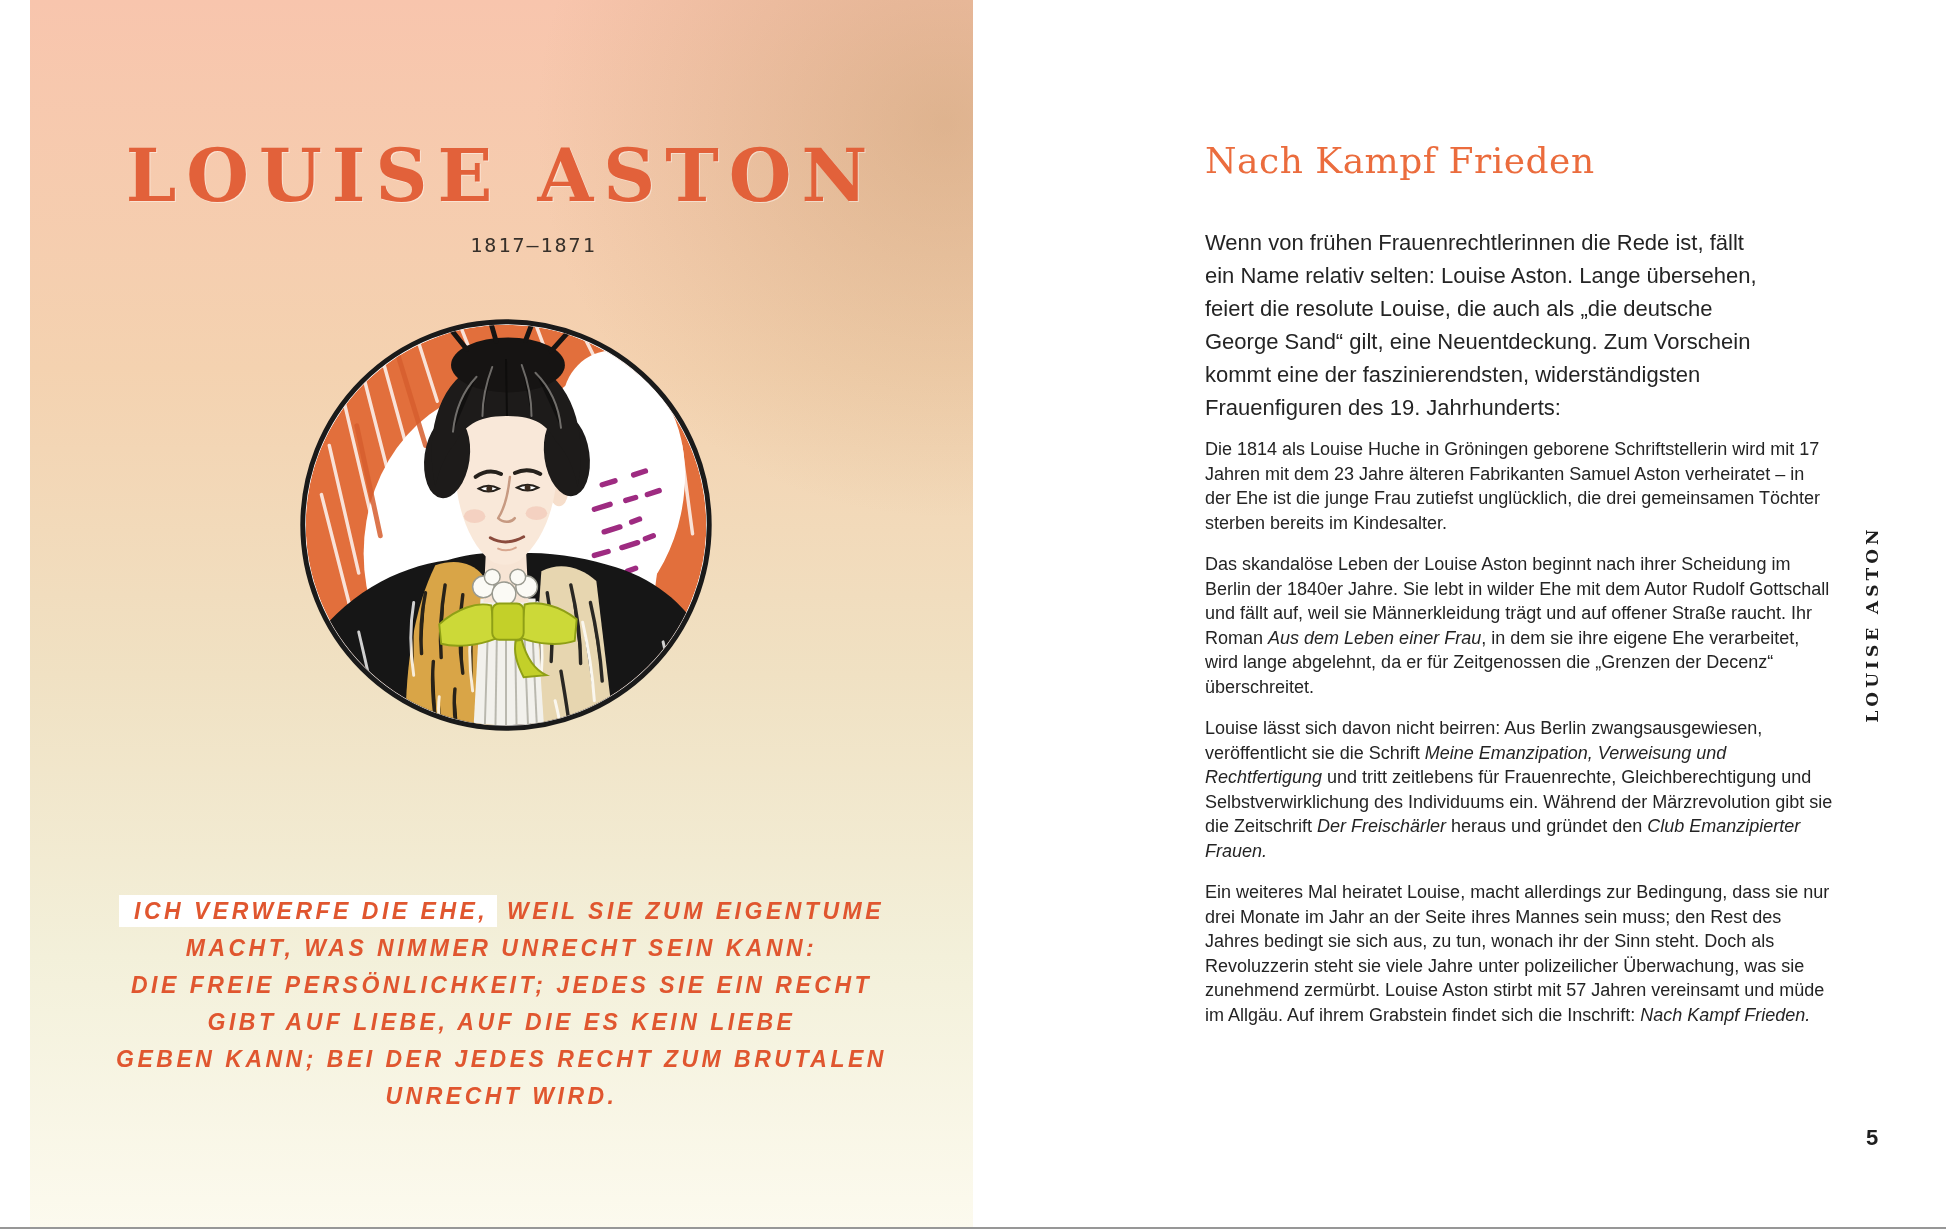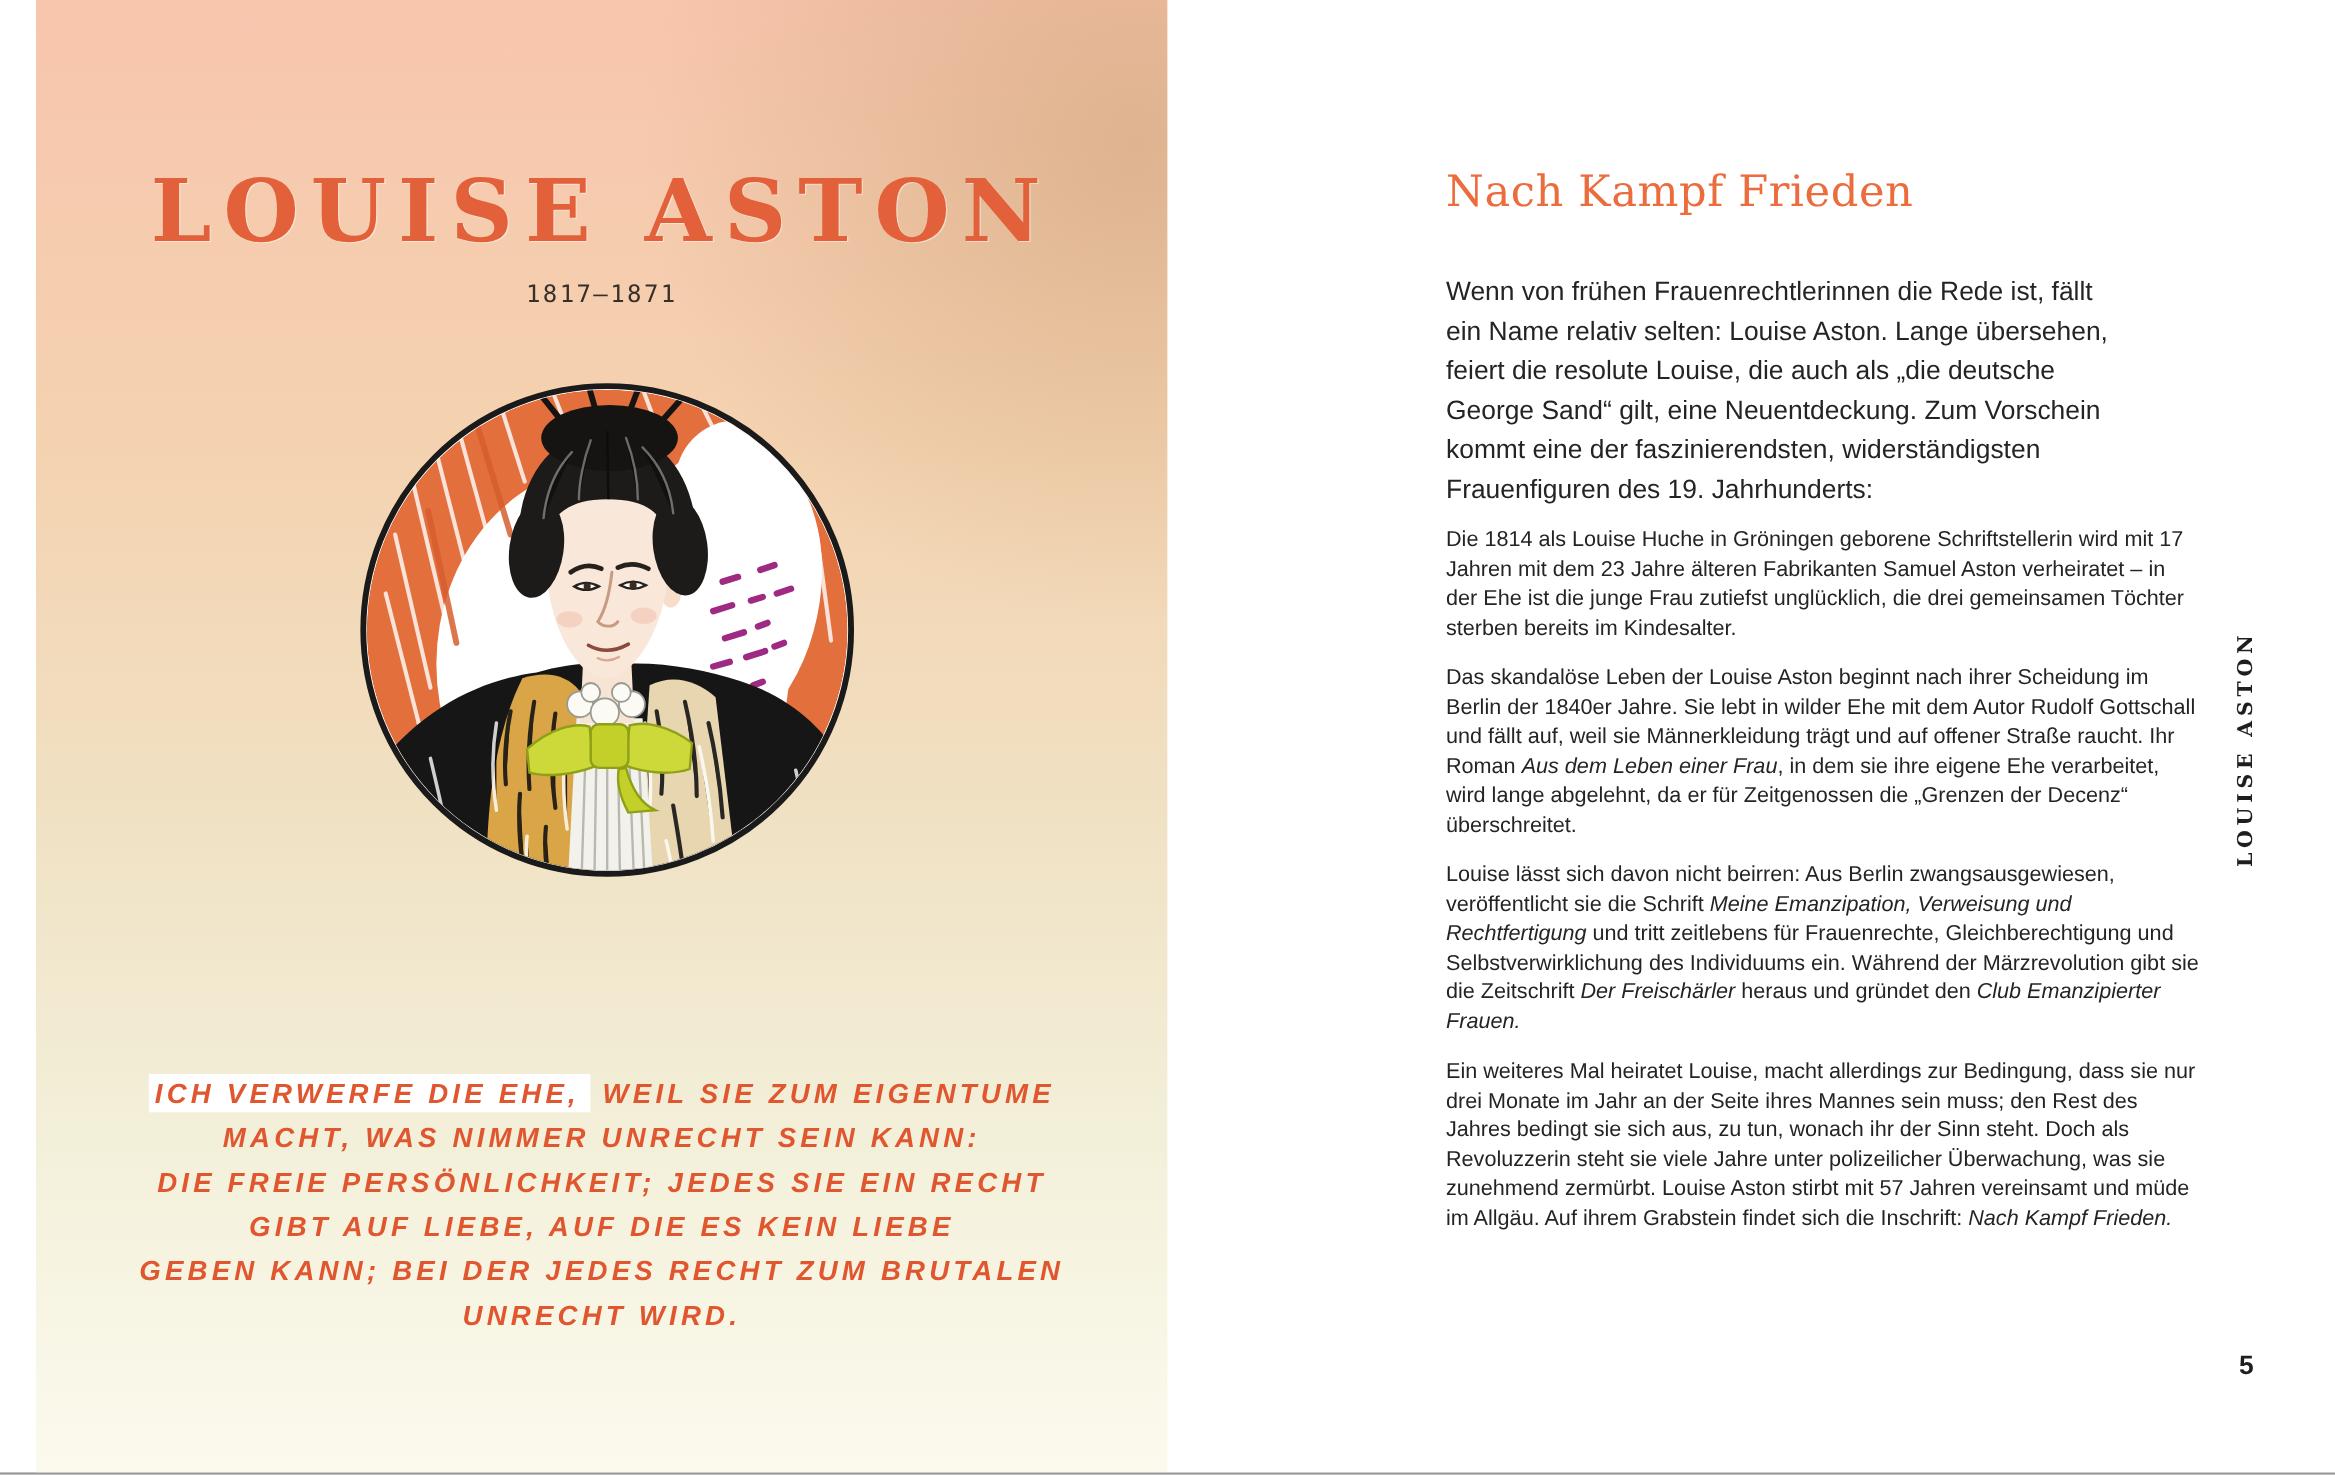--- a/index.html
+++ b/index.html
@@ -17,29 +17,29 @@
   }
   .page-title{
     position:absolute;left:0;top:140px;width:100%;margin:0;
     text-align:center;font-family:"DejaVu Serif",serif;font-weight:700;
     font-size:72px;line-height:1;letter-spacing:10px;color:#e2613a;
     text-shadow:1px 1px 0 rgba(255,255,255,0.45);
   }
   .dates{
     position:absolute;left:0;top:233px;width:100%;text-align:center;
     font-family:"DejaVu Sans Mono",monospace;font-size:20px;font-weight:500;
-    letter-spacing:2px;color:#37302a;
+    letter-spacing:2px;color:#37302a;padding-left:32px;
   }
   .portrait{position:absolute;left:260px;top:308px;width:432px;height:432px;margin:0;}
   .quote{
     position:absolute;left:40px;top:893px;width:863px;margin:0;
     text-align:center;font-style:italic;font-weight:700;font-size:23px;
     line-height:37px;letter-spacing:3.5px;color:#e0562f;
   }
-  .quote .hl{background:#ffffff;padding:3px 9px 3px 5px;}
+  .quote .hl{background:#ffffff;padding:3px 9px 3px 15px;}
   
   .page-right{position:absolute;left:973px;top:0;width:973px;height:1227px;background:#ffffff;}
   .section-heading{
     position:absolute;left:232px;top:140px;margin:0;
     font-family:"DejaVu Serif",serif;font-weight:400;font-size:36px;
     color:#eb6c3d;letter-spacing:0.5px;
   }
   .intro{
     position:absolute;left:232px;top:226px;width:560px;margin:0;
     font-size:22px;line-height:33px;color:#242424;

